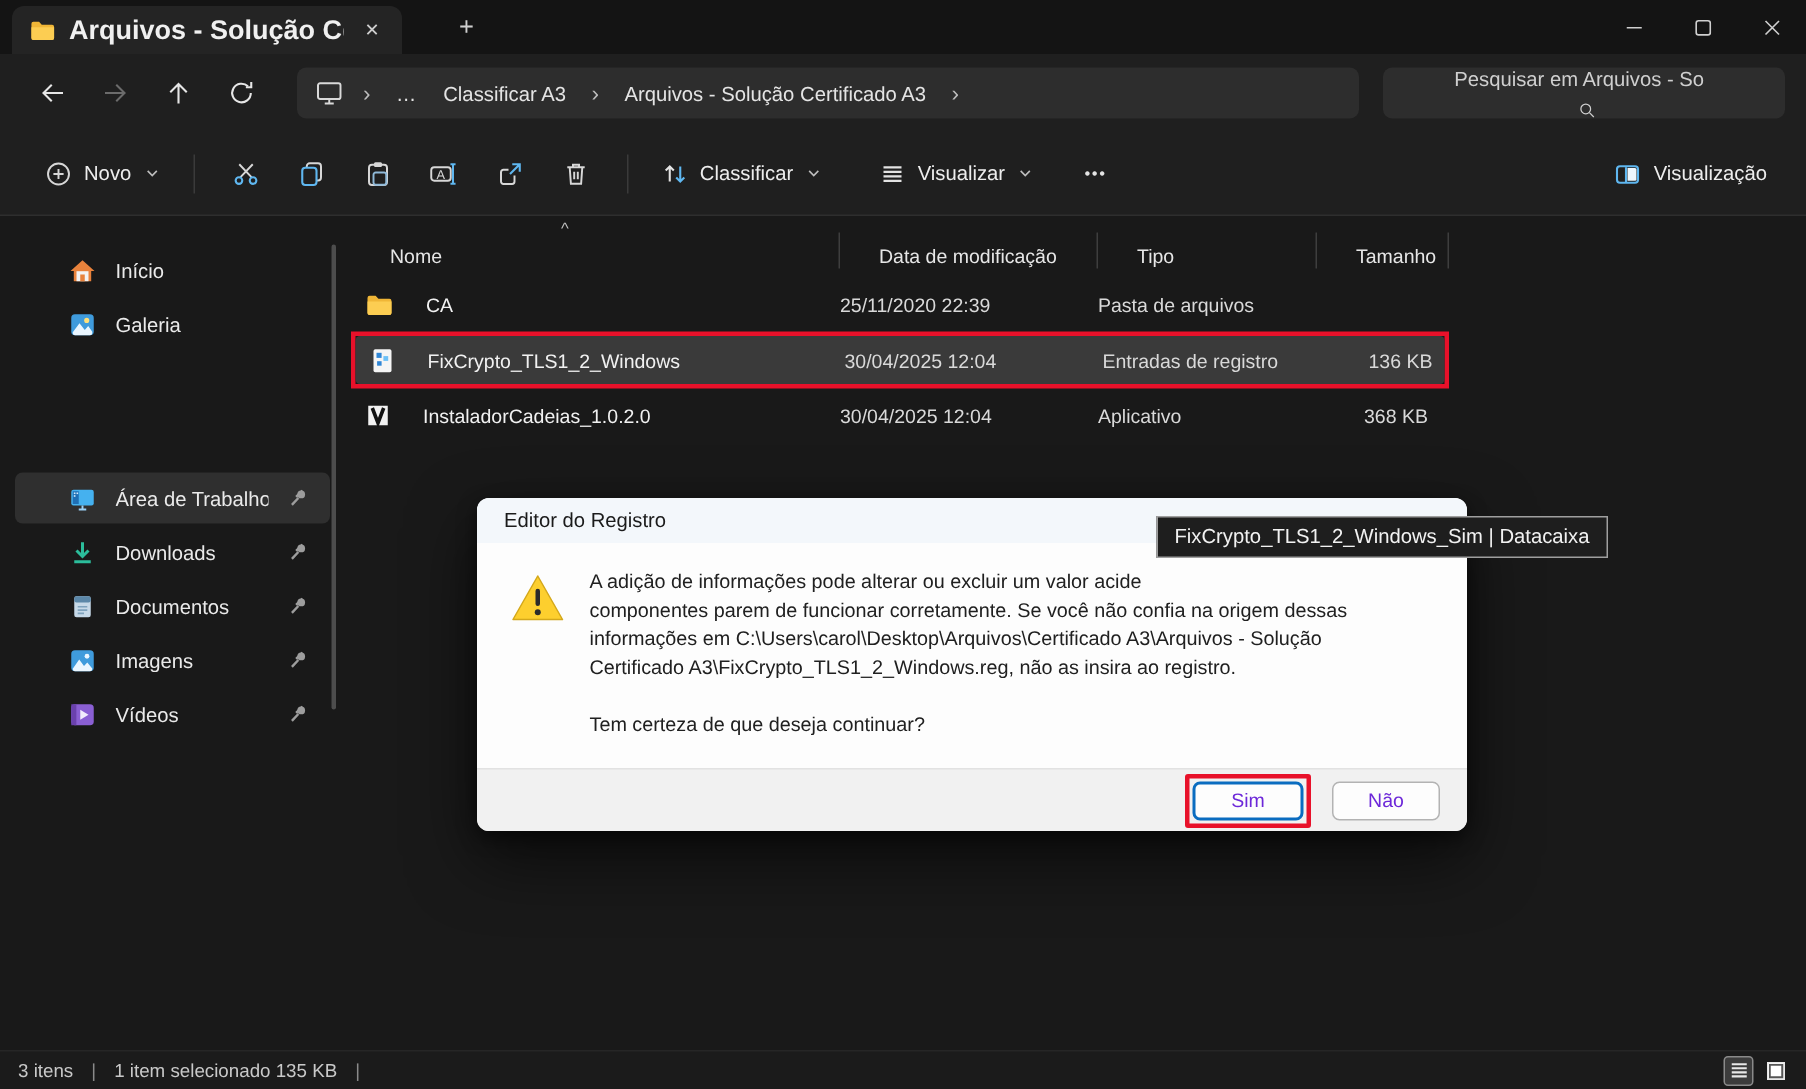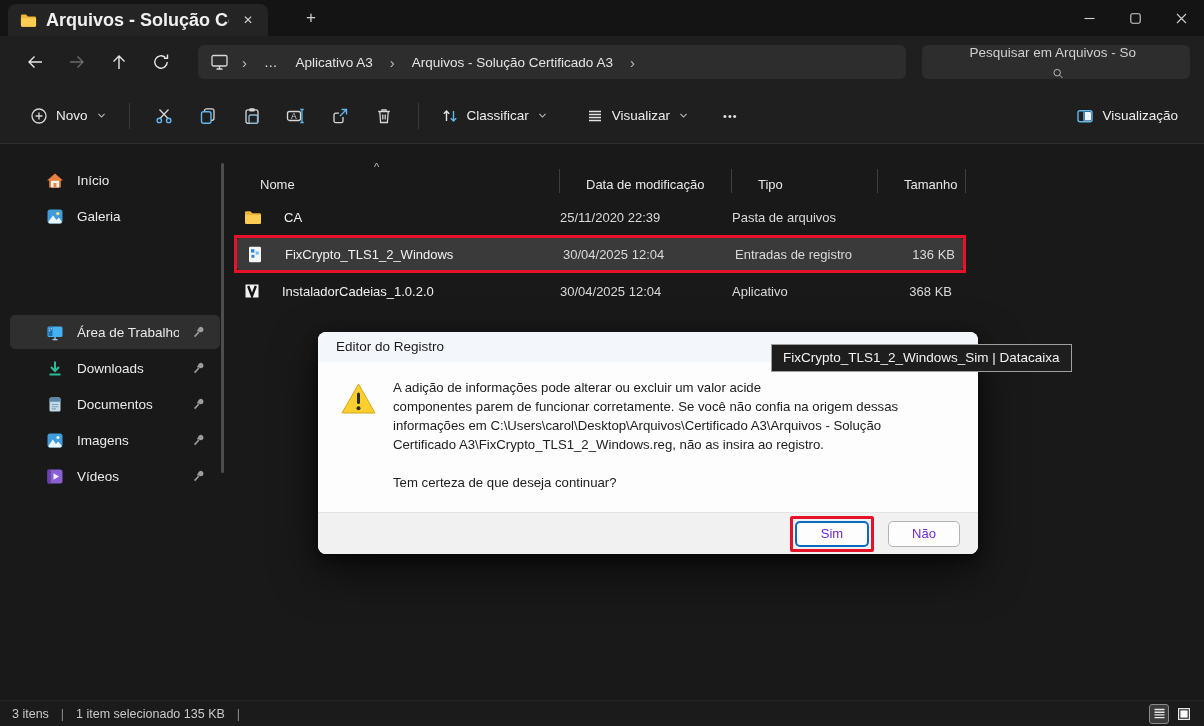--- a/index.html
+++ b/index.html
@@ -50,21 +50,21 @@
   .content{position:absolute;top:145px;left:0;right:0;bottom:26px;display:flex;}
   .sidebar{width:230px;position:relative;padding-top:16px;}
   .side-item{height:34px;display:flex;align-items:center;gap:13px;padding:0 14px 0 36px;
              margin:2px 10px;border-radius:5px;color:#eaeaea;font-size:13.5px;}
   .side-item.sel{background:#2f2f2f;}
   .side-label{flex:1;white-space:nowrap;overflow:hidden;}
   .side-gap{height:78px;}
   .side-scroll{position:absolute;right:6px;top:18px;width:3px;height:310px;background:#4d4d4d;border-radius:2px;}
 
   
-  .filepanel{flex:1;padding:16px 0 0 4px;position:relative;}
+  .filepanel{flex:1;padding:2px 0 0 4px;position:relative;}
   .grid{display:grid;grid-template-columns:326px 172px 146px 88px;}
   .fheader{height:38px;position:relative;}
   .fheader .hcell{display:flex;align-items:flex-end;padding:0 0 7px 26px;color:#e6e6e6;font-size:13px;position:relative;}
   .fheader .hcell::after{content:"";position:absolute;right:0;top:8px;bottom:6px;width:1px;background:#3e3e3e;}
   .sortcaret{position:absolute;left:140px;top:0px;color:#bdbdbd;font-size:11px;}
   .frow{height:32px;align-items:center;border-radius:3px;color:#dedede;}
   .frow .cell{display:flex;align-items:center;font-size:13px;color:#d9d9d9;overflow:hidden;white-space:nowrap;}
   .frow .name{gap:22px;padding-left:10px;color:#f1f1f1;}
   .frow .size{justify-content:flex-end;padding-right:14px;}
   .frow.sel{background:#3a3a3a;}
@@ -155,21 +155,21 @@
       <path d="M15.5 1.6 V5.2 H11.9" fill="none" stroke="#e6e6e6" stroke-width="1.4"></path>
     </svg>
   </div>
   <div class="addr">
     <svg width="19" height="18" viewBox="0 0 19 18">
       <rect x="2" y="2.5" width="15" height="10.5" rx="1.4" fill="none" stroke="#d9d9d9" stroke-width="1.3"></rect>
       <path d="M6.5 16 h6 M9.5 13 v3" stroke="#d9d9d9" stroke-width="1.3"></path>
     </svg>
     <span class="crumb-sep">›</span>
     <span class="crumb">…</span>
-    <span class="crumb">Aplicativo A3</span>
+    <span class="crumb">Classificar A3</span>
     <span class="crumb-sep">›</span>
     <span class="crumb">Arquivos - Solução Certificado A3</span>
     <span class="crumb-sep">›</span>
   </div>
   <div class="searchbox">
     <input type="text" placeholder="Pesquisar em Arquivos - So" style="">
     <svg width="16" height="16" viewBox="0 0 17 17">
       <circle cx="7.2" cy="7.2" r="5" fill="none" stroke="#cfcfcf" stroke-width="1.3"></circle>
       <path d="M11 11 L15.5 15.5" stroke="#cfcfcf" stroke-width="1.3"></path>
     </svg>

